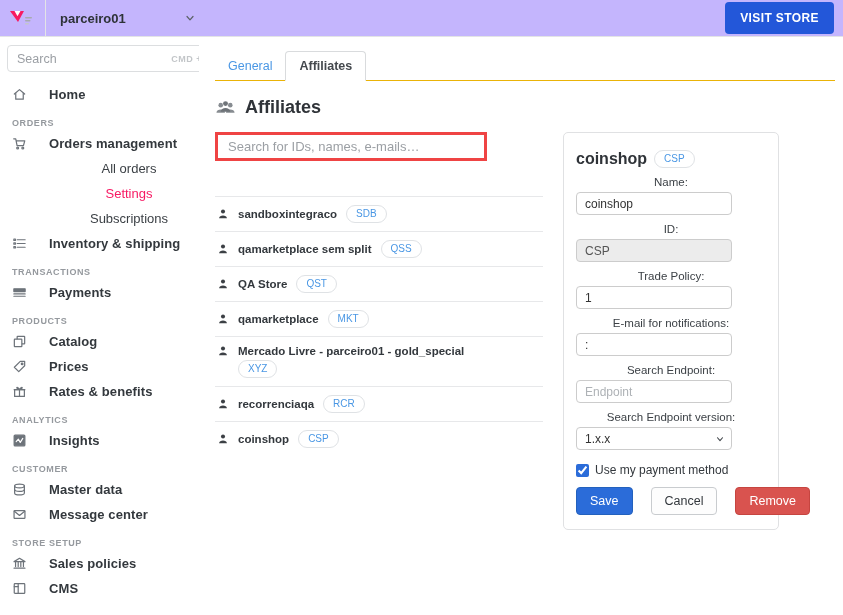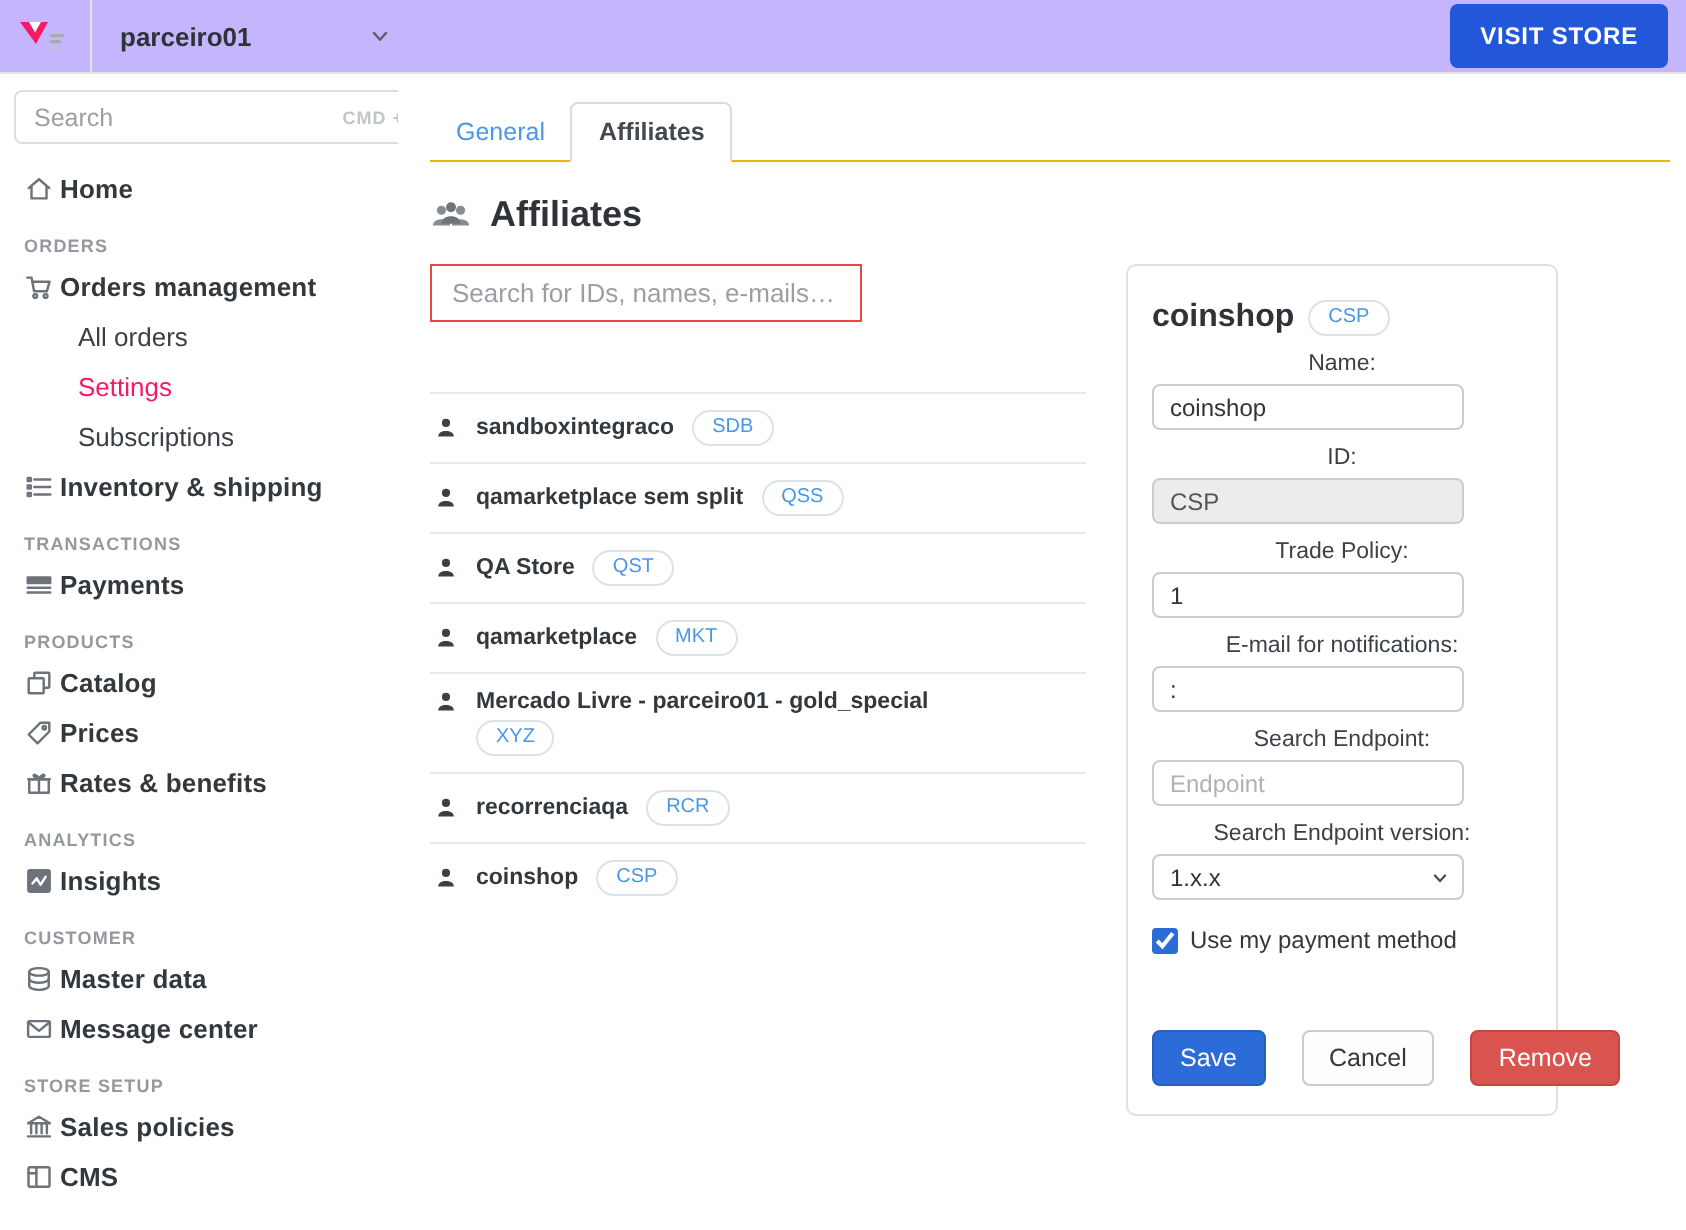--- a/index.html
+++ b/index.html
@@ -26,40 +26,40 @@
 
   
   .sidebar{position:absolute; top:37px; left:0; width:230px; bottom:0; background:#fff;
     border-right:1px solid var(--border); overflow:hidden;}
   .side-search{margin:8px 7px 10px 7px; height:27px; border:1px solid #dcdee0; border-radius:4px;
     display:flex; align-items:center; padding:0 9px; gap:6px;}
   .side-search .ph{flex:1; font-size:12.5px; color:#9b9fa4;}
   .side-search .kbd{font-size:9px; font-weight:700; letter-spacing:.5px; color:#c3c6c9;}
   .nav-section{font-size:9px; font-weight:700; letter-spacing:.6px; color:var(--muted);
     margin:11px 12px 3px 12px;}
-  .nav-item{display:flex; gap:3px; padding:5px 10px 5px 12px;
+  .nav-item{display:flex; gap:22px; padding:5px 10px 5px 12px;
     font-size:13px; font-weight:700; color:#33383d; cursor:pointer;}
   .nav-item .nav-label{flex:1; letter-spacing:.1px;}
-  .nav-child{padding:5px 10px 5px 39px; font-size:13px; color:#3a3f44; cursor:pointer;}
+  .nav-child{padding:5px 10px 5px 39px; font-size:13px; color:#3a3f44; cursor:pointer;text-align:center;}
   .nav-child.active{color:var(--accent);}
   .icon{display:inline-flex; align-items:center; justify-content:center;}
   .icon svg{display:block;}
 
   
   .main{position:absolute; top:37px; left:199px; right:0; bottom:0; background:#fff;
     padding:14px 8px 0 16px; overflow:hidden;}
   .tabs{display:flex; align-items:flex-end; border-bottom:1px solid #eab308; height:30px;}
   .tab{font-size:12.5px; padding:7px 13px; color:var(--link); cursor:pointer;}
   .tab.active{color:#45494e; font-weight:700; background:#fff; border:1px solid #d9dbdd;
     border-bottom:1px solid #fff; border-radius:4px 4px 0 0; margin-bottom:-1px;}
   .page-head{display:flex; align-items:center; gap:9px; margin:16px 0 14px 0;}
   .page-head h1{font-size:18px; font-weight:700; color:#2f3338;}
   .columns{display:flex; align-items:flex-start;}
   .left-col{width:328px; flex:0 0 auto;}
-  .aff-search{width:216px; height:29px; border:1px solid #ef4444; border-radius:0;
+  .aff-search{width:272px; height:29px; border:3px solid #ef4444; border-radius:0;
     padding:0 10px; font-family:inherit; font-size:13px; color:#333; outline:none;}
   .aff-search::placeholder{color:#9b9fa4;}
   .aff-list{margin-top:35px;}
   .aff-row{display:flex; align-items:center; flex-wrap:wrap; gap:0 9px;
     padding:8px 2px; border-top:1px solid #e7e8ea; cursor:pointer;}
   .aff-name{font-size:11.5px; font-weight:700; color:#33383d;}
   .aff-badge{font-size:10px; color:var(--link); border:1px solid #dfe2e5; border-radius:999px;
     padding:2px 9px; line-height:1.2; background:#fff;}
   .break{flex-basis:100%; height:3px;}
   .aff-row .break + .aff-badge{margin-left:21px;}
@@ -79,21 +79,21 @@
   .select-wrap select{appearance:none; -webkit-appearance:none; width:100%; cursor:pointer;}
   .select-wrap .sel-chev{position:absolute; right:7px; top:7px; pointer-events:none;}
   .check-row{display:flex; align-items:center; gap:6px; margin-top:13px;}
   .check-row input{width:13px; height:13px; accent-color:var(--save); cursor:pointer;}
   .check-row label{font-size:12px; color:#33383d; cursor:pointer;}
   .btn-row{display:flex; align-items:flex-end; gap:18px; margin-top:10px;}
   .btn{font-family:inherit; font-size:12.5px; border-radius:4px; padding:5px 13px;
     cursor:pointer; line-height:1.3;}
   .btn-save{background:var(--save); border:1px solid #2361bd; color:#fff;}
   .btn-cancel{background:#fdfdfd; border:1px solid #c9cccf; color:#33383d;}
-  .btn-remove{background:var(--danger); border:1px solid #c64540; color:#fff; margin-left:auto;margin-top:28px;}
+  .btn-remove{background:var(--danger); border:1px solid #c64540; color:#fff; margin-left:auto;}
 </style>
 </head>
 <body>
 
 <div class="screen">
 
   <header class="topbar">
     <div class="brand">
       <span class="icon logo">
         <svg width="26" height="18" viewBox="0 0 26 18">

